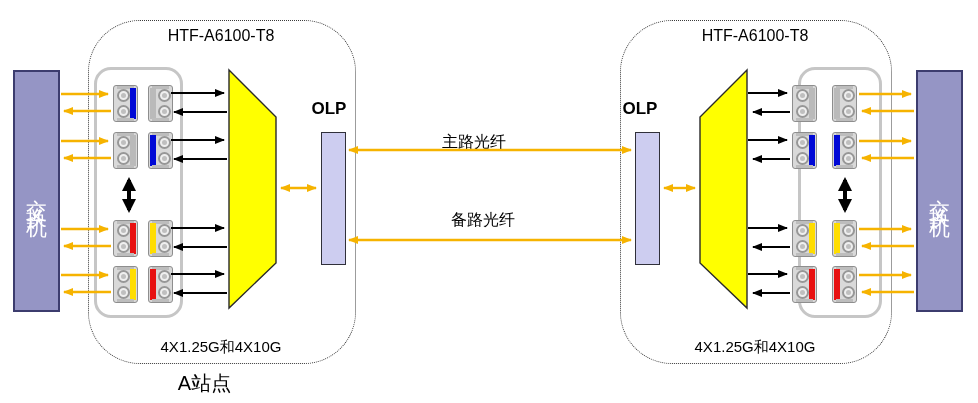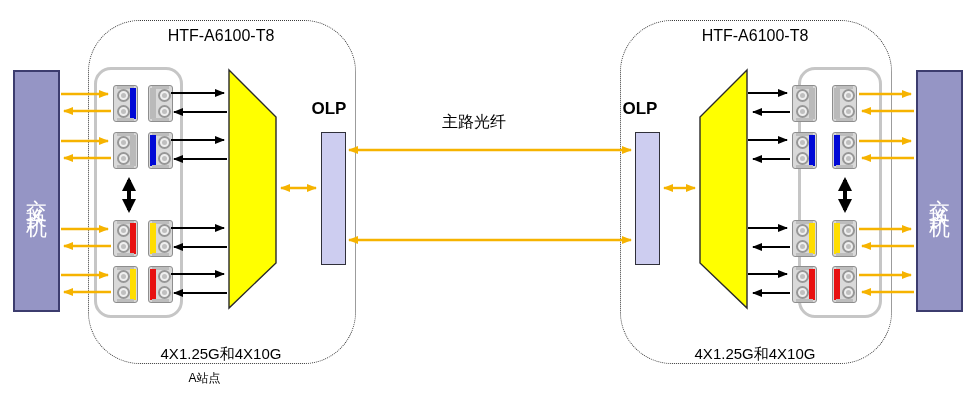--- a/index.html
+++ b/index.html
@@ -19,22 +19,22 @@
     color:#fff;display:flex;align-items:center;justify-content:center;
     writing-mode:vertical-rl;text-orientation:upright;
     font-size:21px;letter-spacing:9px;box-sizing:border-box;text-indent:9px;
   }
   .olp-box{
     position:absolute;width:25px;height:133px;background:var(--olp-fill,#CCCCF0);
     border:1px solid #30303a;box-sizing:border-box;
   }
   .olp-label{font-size:17px;font-weight:600;}
   .device-label{font-size:16px;}
-  .capacity-label{font-size:15px;margin-top:7px;}
-  .station-label{font-size:12px;}
+  .capacity-label{font-size:15px;}
+  .station-label{font-size:20px;}
   .fiber-label{font-size:16px;}
   .mux-label{
     position:absolute;width:72px;height:18px;text-align:center;
     font-size:15px;font-weight:bold;letter-spacing:1px;
   }
   .rot-ccw{transform:rotate(-90deg);}
   .rot-cw{transform:rotate(90deg);}
   
   .sfp{
     position:absolute;width:25px;height:37px;background:#d9d9d9;
@@ -172,21 +172,22 @@
       <i class="port pB pRt"></i>
   </div>
 
   <div class="mux-label rot-cw" style="left:688px;top:180px;">DWDM</div>
 
   <div class="txt olp-label" style="left:618px;top:99px;width:44px;">OLP</div>
   <div class="olp-box" style="left:635px;top:132px;"></div>
 
   <div class="txt capacity-label" style="left:620px;top:338px;width:270px;">4X1.25G和4X10G</div>
 
-  <div class="txt fiber-label" style="left:404px;top:112px;width:140px;">主路光纤</div>
+  <div class="txt fiber-label" style="left:404px;top:132px;width:140px;">主路光纤</div>
+  <div class="txt fiber-label" style="left:413px;top:210px;width:140px;">备路光纤</div>
 
   <svg class="arrows" width="978" height="403" viewBox="0 0 978 403">
     <defs>
       <marker id="ao" markerUnits="userSpaceOnUse" markerWidth="12" markerHeight="10" refX="9" refY="4" orient="auto-start-reverse">
         <path d="M0,0 L10,4 L0,8 Z" class="mo"></path>
       </marker>
       <marker id="ab" markerUnits="userSpaceOnUse" markerWidth="12" markerHeight="10" refX="9" refY="4" orient="auto-start-reverse">
         <path d="M0,0 L10,4 L0,8 Z" class="mb"></path>
       </marker>
       <marker id="abv" markerUnits="userSpaceOnUse" markerWidth="18" markerHeight="16" refX="11" refY="7" orient="auto-start-reverse">

